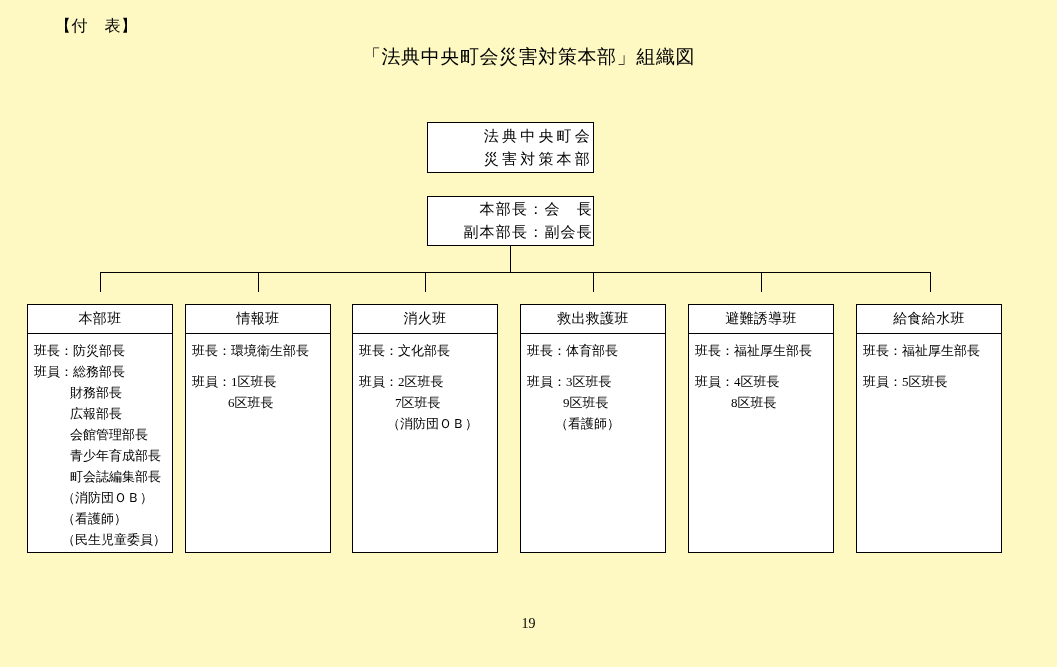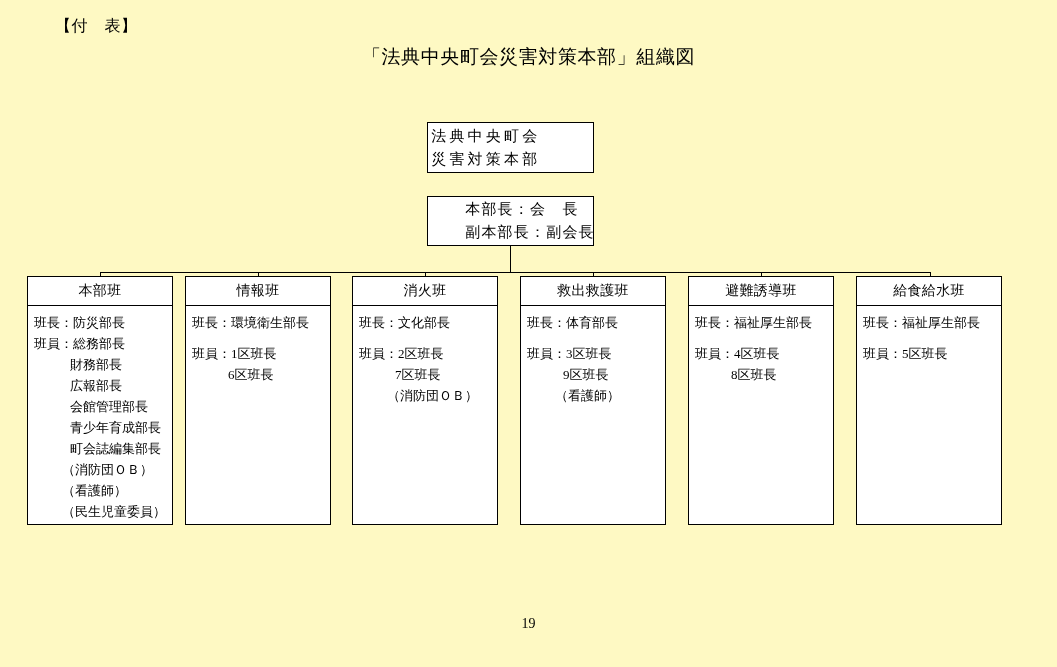--- a/index.html
+++ b/index.html
@@ -39,21 +39,21 @@
     white-space: pre;
   }
 
   
   .top-box {
     position: absolute;
     border: 1px solid #000000;
     box-sizing: border-box;
     display: flex;
     flex-direction: column;
-    align-items: flex-start;
+    align-items: flex-end;
     justify-content: center;
     background: #ffffff;
   }
   #root-box   { left: 427px; top: 122px; width: 167px; height: 51px; }
   #leader-box { left: 427px; top: 196px; width: 167px; height: 50px; padding-left: 36px; }
   .top-line {
     font-size: 15px;
     line-height: 23px;
     white-space: pre;
   }
@@ -68,21 +68,21 @@
   }
   .hline {
     position: absolute;
     height: 1px;
     background: #000000;
   }
 
   
   .dept {
     position: absolute;
-    top: 276px;
+    top: 304px;
     width: 146px;
     height: 249px;
     border: 1px solid #000000;
     box-sizing: border-box;
     background: #ffffff;
   }
   .dept-head {
     height: 28px;
     border-bottom: 1px solid #000000;
     display: flex;

